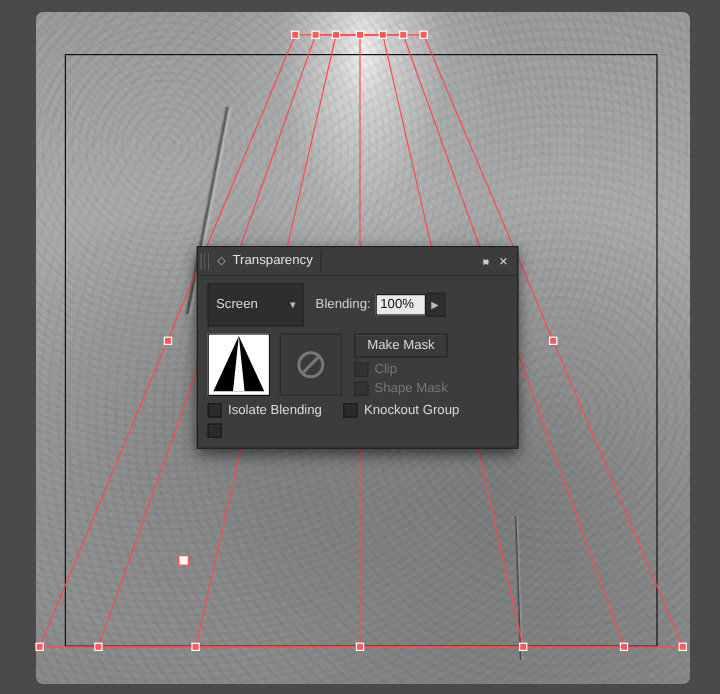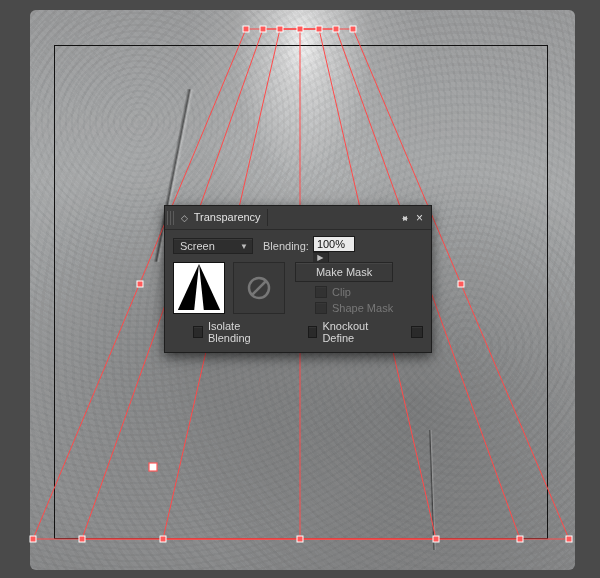--- a/index.html
+++ b/index.html
@@ -99,31 +99,30 @@
   .spacer { flex: 1; }
   .panel-btns { display:flex; gap:4px; align-items:center; }
   .menu-arrows { font-size: 10px; color:#ccc; margin-right:4px; letter-spacing:-4px; }
   .close { font-size: 12px; color:#ddd; cursor:pointer; padding:0 4px; }
 
   .panel-body { padding: 6px 8px 8px; }
   .row { display:flex; align-items:center; margin-bottom:6px; }
   .dropdown {
     display:flex; align-items:center;
     background:#2e2e2e; border:1px solid #222;
-    height:16px; padding:0 4px 0 6px;
+    height:36px; padding:0 4px 0 6px;
     box-shadow: inset 0 1px 0 rgba(255,255,255,0.06);
     min-width: 80px; justify-content: space-between;
     cursor:pointer;
   }
   .dd-arrow { font-size:8px; margin-left:6px; color:#bbb; }
   .lbl { margin: 0 4px 0 10px; color:#d0d0d0; }
   .num-input {
-    display:flex; 
+    display:flex; align-items:center;
     height:20px;
-    flex-direction:column;
   }
   .num-field {
     background:#eaeaea; color:#111; border:1px solid #1a1a1a;
     width:42px; height:18px; font-size:11px; padding:1px 3px;
     font-family: inherit;
   }
   .stepper {
     width:16px; height:20px; background:#2e2e2e;
     border:1px solid #222; border-left:none;
     display:flex; align-items:center; justify-content:center;
@@ -143,30 +142,30 @@
     color:#777;
   }
   .mask-thumb svg { display:block; }
   .mask-controls { display:flex; flex-direction:column; gap:4px; margin-left:2px; }
   .button {
     background:#3a3a3a; border:1px solid #262626; color:#d8d8d8;
     padding:3px 10px; font-size:11px;
     box-shadow: inset 0 1px 0 rgba(255,255,255,0.06);
     cursor:pointer; text-align:center;
   }
-  .checkline { display:flex; align-items:center; gap:5px; font-size:11px;margin-left:20px; }
+  .checkline { display:flex; align-items:center; gap:5px; font-size:11px; }
   .checkline.disabled { color:#777; }
   .cb {
     width:12px; height:12px; background:#2a2a2a;
     border:1px solid #1a1a1a; display:inline-block;
     box-shadow: inset 0 1px 0 rgba(255,255,255,0.05);
   }
   .cb.disabled { opacity:0.55; }
 
-  .bottom-checks { margin-top:6px; display:flex; flex-direction:row; gap:5px; }
+  .bottom-checks { margin-top:6px; display:flex; flex-direction:column; gap:5px; }
   .row-checks { display:flex; gap:18px; }
 </style>
 </head>
 <body>
 
 <div class="canvas">
   <div class="texture-bg">
     <div class="crack1"></div>
     <div class="crack2"></div>
   </div>
@@ -263,21 +262,21 @@
       </div>
 
       <div class="bottom-checks">
         <div class="row-checks">
           <label class="checkline">
             <span class="cb"></span>
             <span>Isolate Blending</span>
           </label>
           <label class="checkline">
             <span class="cb"></span>
-            <span>Knockout Define</span>
+            <span>Knockout Group</span>
           </label>
         </div>
         <label class="checkline">
           <span class="cb"></span>
         </label>
       </div>
     </div>
   </div>
 </div>
 

